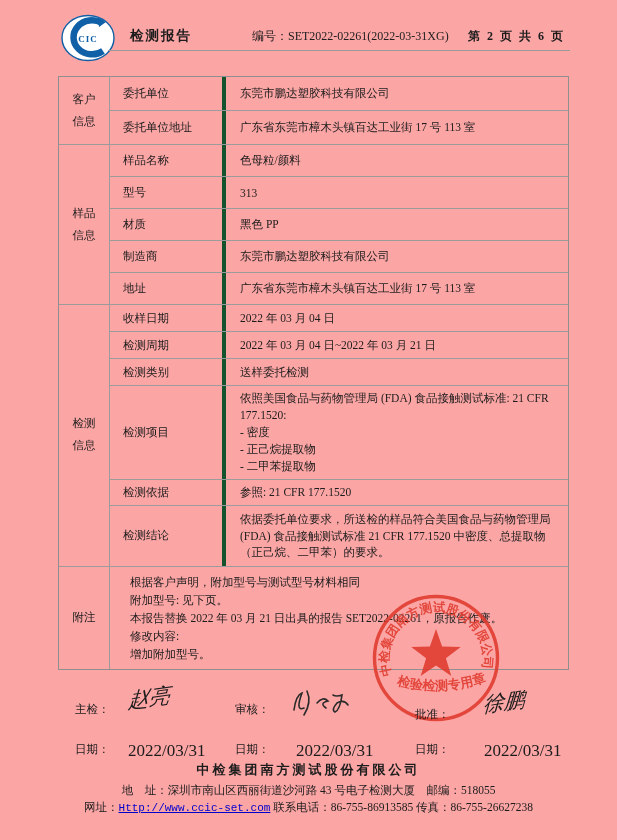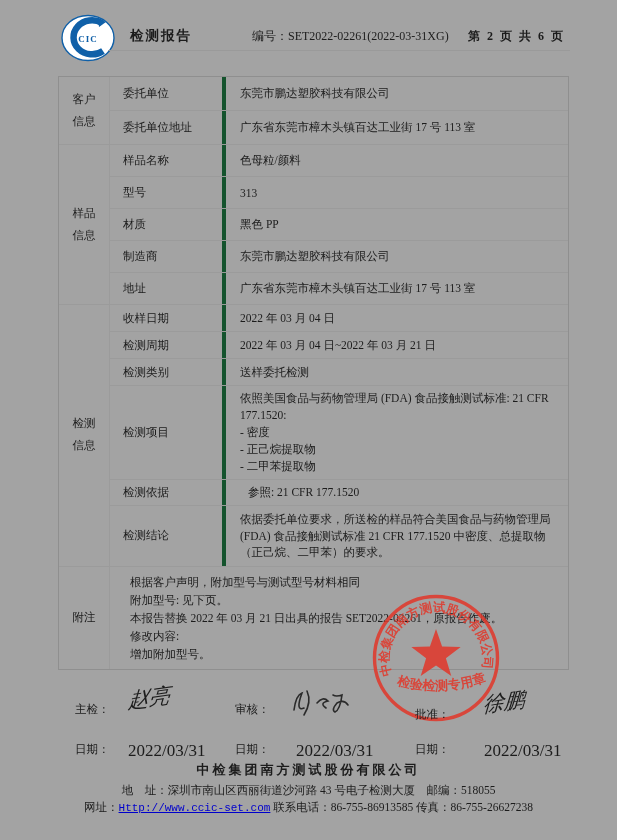--- a/index.html
+++ b/index.html
@@ -1,36 +1,36 @@
 <!DOCTYPE html>
 <html><head>
 <meta charset="utf-8">
 <style>
   html,body{margin:0;padding:0;background:#e8e8e8;}
-  .page{position:relative;width:617px;height:840px;background:#a3a3a3;overflow:hidden;
+  .page{position:relative;width:617px;height:840px;background:#fca5a5;overflow:hidden;
         font-family:"Liberation Serif","DejaVu Serif",serif;color:#1c1c1c;}
   
   .hdr-title{position:absolute;left:130px;top:27px;font-size:13.5px;font-weight:bold;letter-spacing:2px;}
   .hdr-no{position:absolute;left:252px;top:28px;font-size:12px;font-weight:normal;}
   .hdr-page{position:absolute;left:468px;top:28px;font-size:12px;font-weight:bold;letter-spacing:2px;}
   .hdr-rule{position:absolute;left:108px;top:50px;width:462px;height:1px;background:#9a9a9a;}
   .logo{position:absolute;left:60px;top:14px;}
   
   .tbl{position:absolute;left:58px;top:76px;width:509px;border:1px solid #8f8f8f;font-size:11.5px;}
   .sec{display:flex;border-top:1px solid #9b9b9b;}
   .sec:first-child{border-top:none;}
   .gcell{width:50px;border-right:1px solid #9b9b9b;display:flex;align-items:center;justify-content:center;flex-shrink:0;}
   .glabel{width:26px;text-align:center;line-height:1.9;}
   .rows{flex:1;display:flex;flex-direction:column;min-width:0;}
   .frow{display:flex;border-top:1px solid #9b9b9b;}
   .frow:first-child{border-top:none;}
   .fcell{width:99px;border-right:4px solid #14532d;padding-left:13px;display:flex;align-items:center;flex-shrink:0;}
   .vcell{flex:1;padding:0 10px 0 14px;display:flex;align-items:center;min-width:0;}
   .vblock{flex:1;padding:4px 10px 4px 14px;min-width:0;}
-  .h33{min-height:33px;} .h31{min-height:31px;} .h26{min-height:26px;} .h25{min-height:25px;gap:8px;}
+  .h33{min-height:33px;} .h31{min-height:31px;} .h26{min-height:26px;} .h25{min-height:25px;}
   .line17{line-height:17px;}
   .line19{line-height:18px;margin-left:6px;}
   .para{line-height:16.5px;padding-top:5px;padding-bottom:5px;}
   .notecell{flex:1;padding:6px 10px 6px 14px;min-width:0;}
   
   .stamp{position:absolute;left:371px;top:593px;opacity:.88;z-index:5;}
   
   .siglabel{position:absolute;font-size:11.5px;z-index:6;}
   .signame{position:absolute;font-size:21px;font-style:italic;z-index:7;
            transform:rotate(-8deg) skewX(-12deg);font-family:"DejaVu Serif",serif;}

